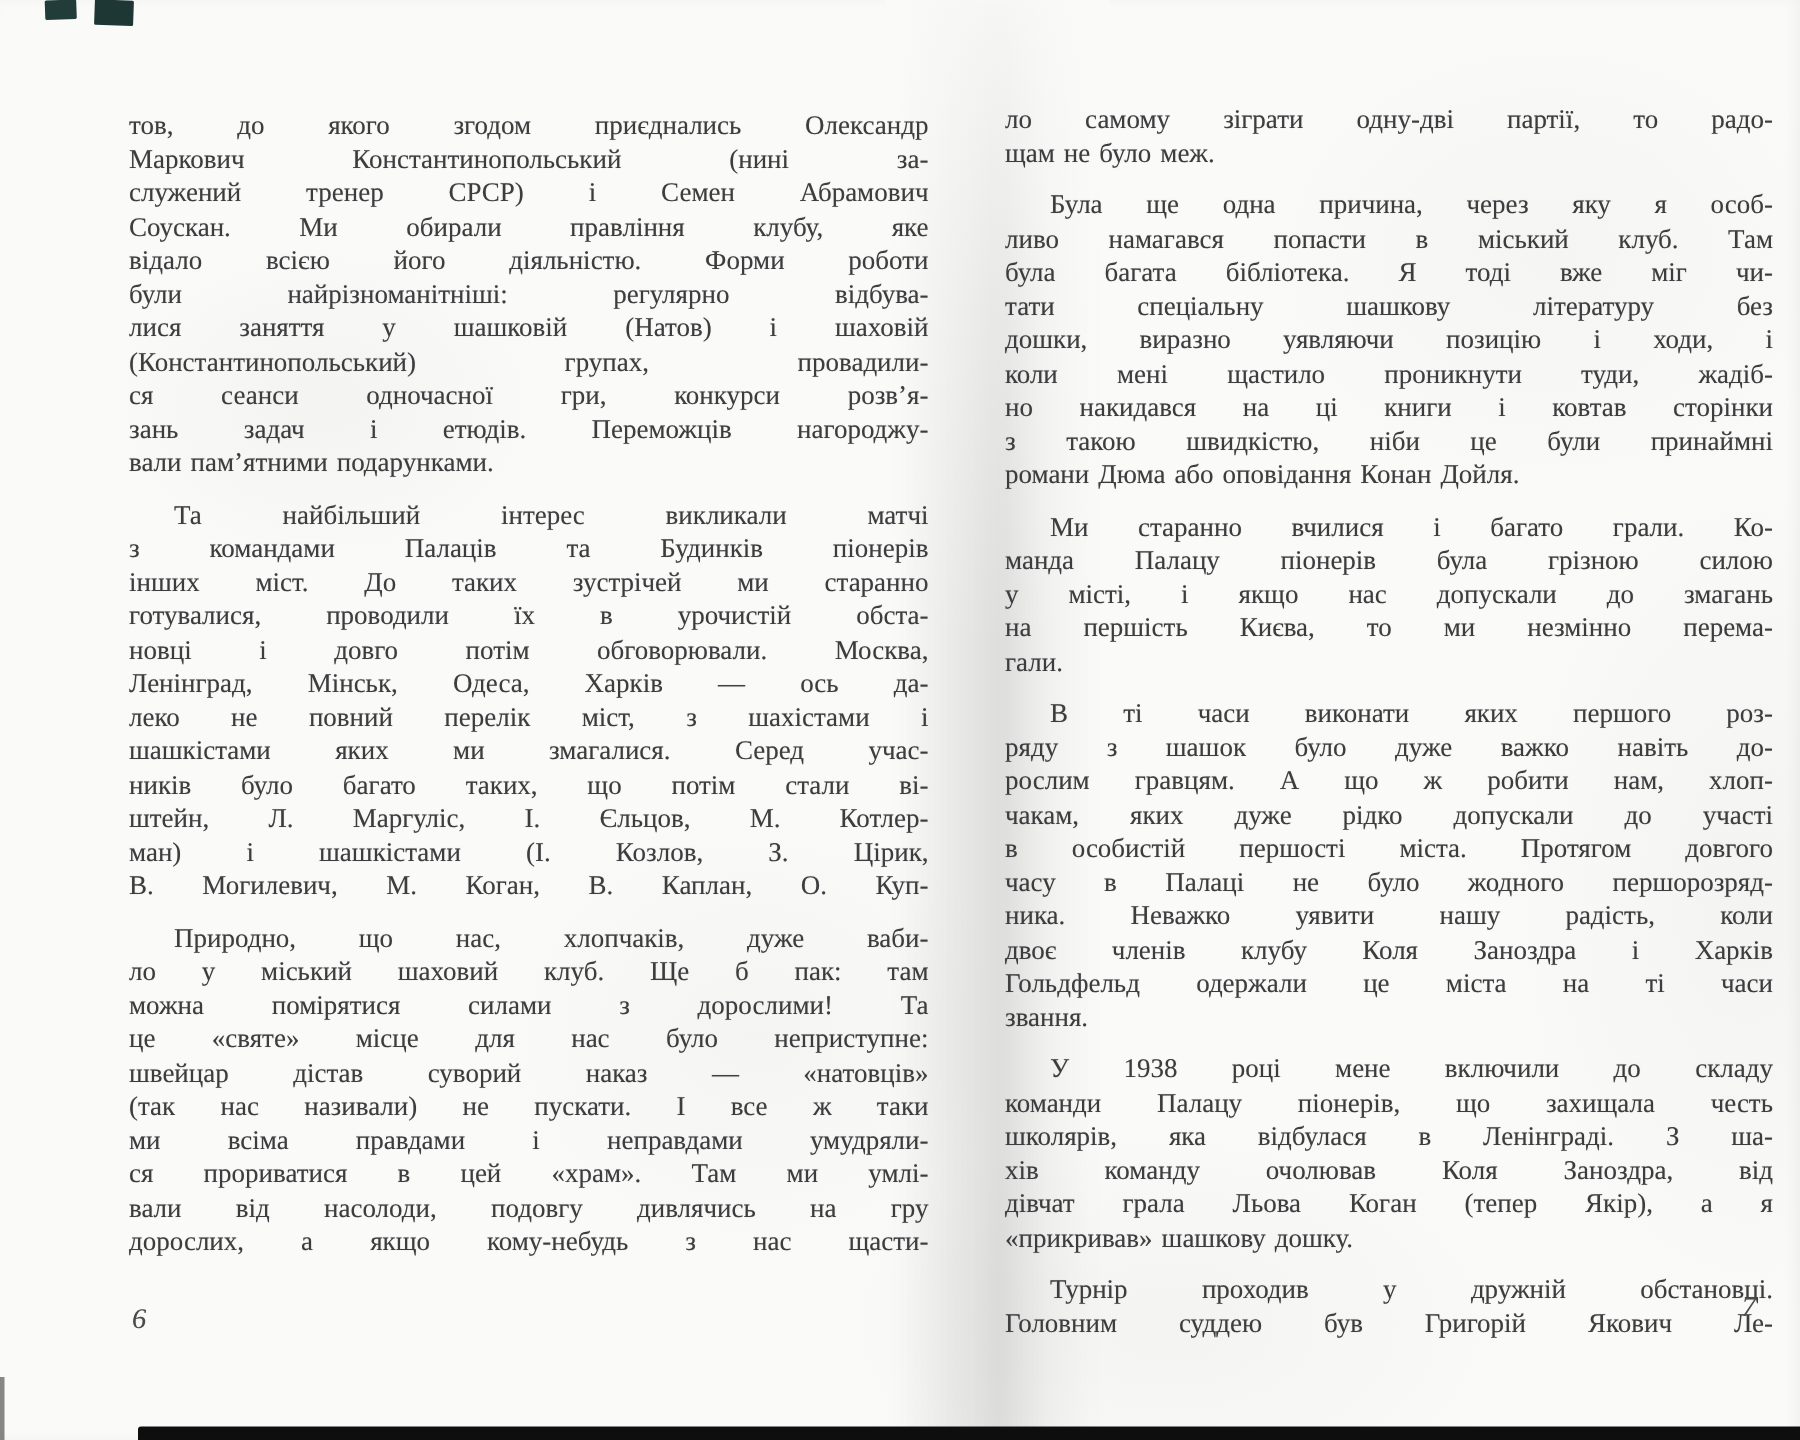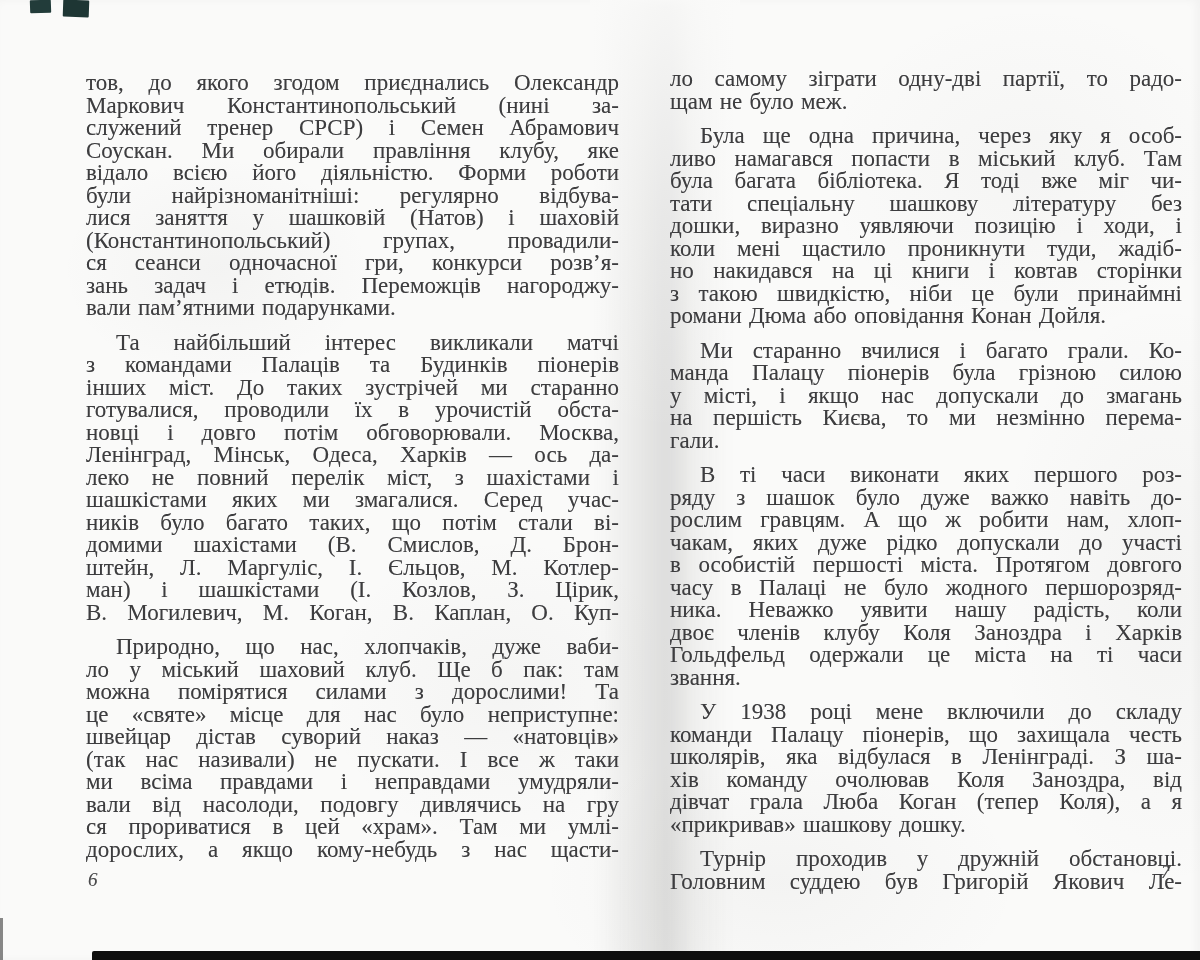--- a/index.html
+++ b/index.html
@@ -28,21 +28,21 @@
     pointer-events:none;
   }
   .gutter-lighten-top{
     position:absolute;left:590px;top:0;width:150px;height:960px;
     background:linear-gradient(180deg, rgba(250,250,249,0.85) 0%, rgba(250,250,249,0.35) 22%, rgba(250,250,249,0) 45%);
     pointer-events:none;
   }
   .page-text{
     position:absolute;
     color:var(--text-color,#3d3d3f);
-    font-size:23px;line-height:22.5px;
+    font-size:18px;line-height:22.5px;
     text-shadow:0 0 0.6px rgba(61,61,63,0.35);
     word-spacing:1.5px;
   }
   .page-text.left{left:86px;top:72px;width:533px;}
   .page-text.right{left:670px;top:68px;width:512px;}
   .line{
     text-align:justify;
     text-align-last:justify;
     text-justify:inter-word;
     height:22.5px;overflow:visible;white-space:nowrap0;
@@ -97,33 +97,32 @@
       <div class="line endline">вали пам’ятними подарунками.</div>
       <div class="line indent">Та найбільший інтерес викликали матчі</div>
       <div class="line">з командами Палаців та Будинків піонерів</div>
       <div class="line">інших міст. До таких зустрічей ми старанно</div>
       <div class="line">готувалися, проводили їх в урочистій обста-</div>
       <div class="line">новці і довго потім обговорювали. Москва,</div>
       <div class="line">Ленінград, Мінськ, Одеса, Харків — ось да-</div>
       <div class="line">леко не повний перелік міст, з шахістами і</div>
       <div class="line">шашкістами яких ми змагалися. Серед учас-</div>
       <div class="line">ників було багато таких, що потім стали ві-</div>
-      <div class="line">домими шахістами (В. Смислов, Д. Брон-</div>
       <div class="line">штейн, Л. Маргуліс, І. Єльцов, М. Котлер-</div>
       <div class="line">ман) і шашкістами (І. Козлов, З. Цірик,</div>
       <div class="line">В. Могилевич, М. Коган, В. Каплан, О. Куп-</div>
       <div class="line indent">Природно, що нас, хлопчаків, дуже ваби-</div>
       <div class="line">ло у міський шаховий клуб. Ще б пак: там</div>
       <div class="line">можна помірятися силами з дорослими! Та</div>
       <div class="line">це «святе» місце для нас було неприступне:</div>
       <div class="line">швейцар дістав суворий наказ — «натовців»</div>
       <div class="line">(так нас називали) не пускати. І все ж таки</div>
       <div class="line">ми всіма правдами і неправдами умудряли-</div>
+      <div class="line">ся прориватися в цей «храм». Там ми умлі-</div>
       <div class="line">вали від насолоди, подовгу дивлячись на гру</div>
-      <div class="line">ся прориватися в цей «храм». Там ми умлі-</div>
       <div class="line">дорослих, а якщо кому-небудь з нас щасти-</div>
     </div>
 
   <div class="page-text right" id="right-text" style="color: rgb(61, 61, 63);">
       <div class="line">ло самому зіграти одну-дві партії, то радо-</div>
       <div class="line endline">щам не було меж.</div>
       <div class="line indent">Була ще одна причина, через яку я особ-</div>
       <div class="line">ливо намагався попасти в міський клуб. Там</div>
       <div class="line">була багата бібліотека. Я тоді вже міг чи-</div>
       <div class="line">тати спеціальну шашкову літературу без</div>
@@ -144,21 +143,21 @@
       <div class="line">в особистій першості міста. Протягом довгого</div>
       <div class="line">часу в Палаці не було жодного першорозряд-</div>
       <div class="line">ника. Неважко уявити нашу радість, коли</div>
       <div class="line">двоє членів клубу Коля Заноздра і Харків</div>
       <div class="line">Гольдфельд одержали це міста на ті часи</div>
       <div class="line endline">звання.</div>
       <div class="line indent">У 1938 році мене включили до складу</div>
       <div class="line">команди Палацу піонерів, що захищала честь</div>
       <div class="line">школярів, яка відбулася в Ленінграді. З ша-</div>
       <div class="line">хів команду очолював Коля Заноздра, від</div>
-      <div class="line">дівчат грала Люба Коган (тепер Коля), а я</div>
+      <div class="line">дівчат грала Льова Коган (тепер Якір), а я</div>
       <div class="line endline">«прикривав» шашкову дошку.</div>
       <div class="line indent">Турнір проходив у дружній обстановці.</div>
       <div class="line">Головним суддею був Григорій Якович Ле-</div>
     </div>
 
   <div class="pagenum left">6</div>
 
   <div class="pagenum right">7</div>
 
   <div class="mark-a"></div>

